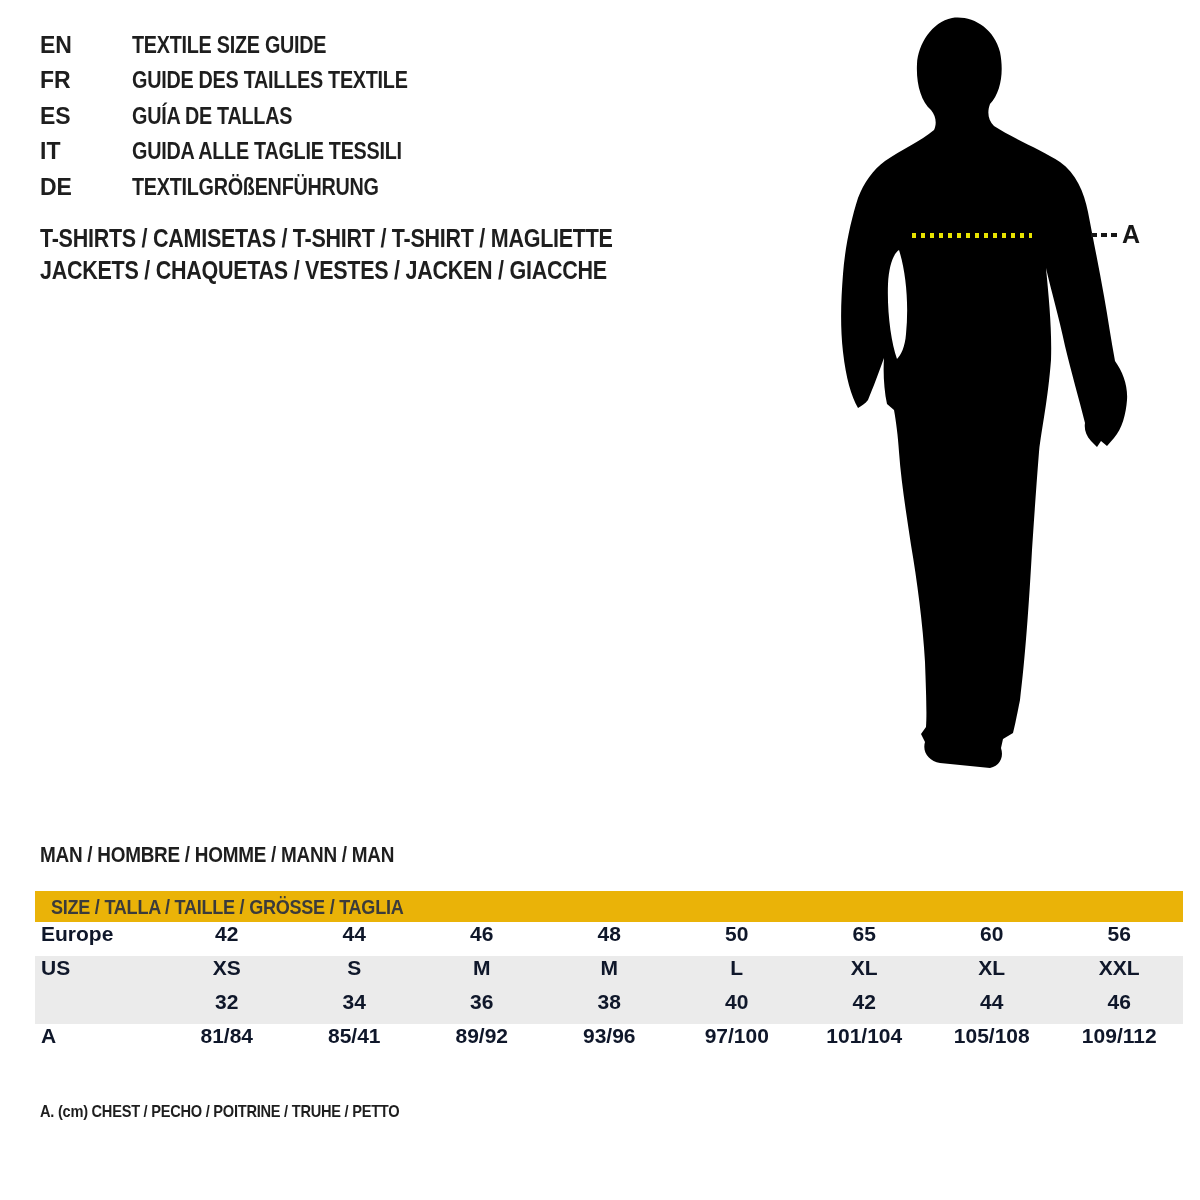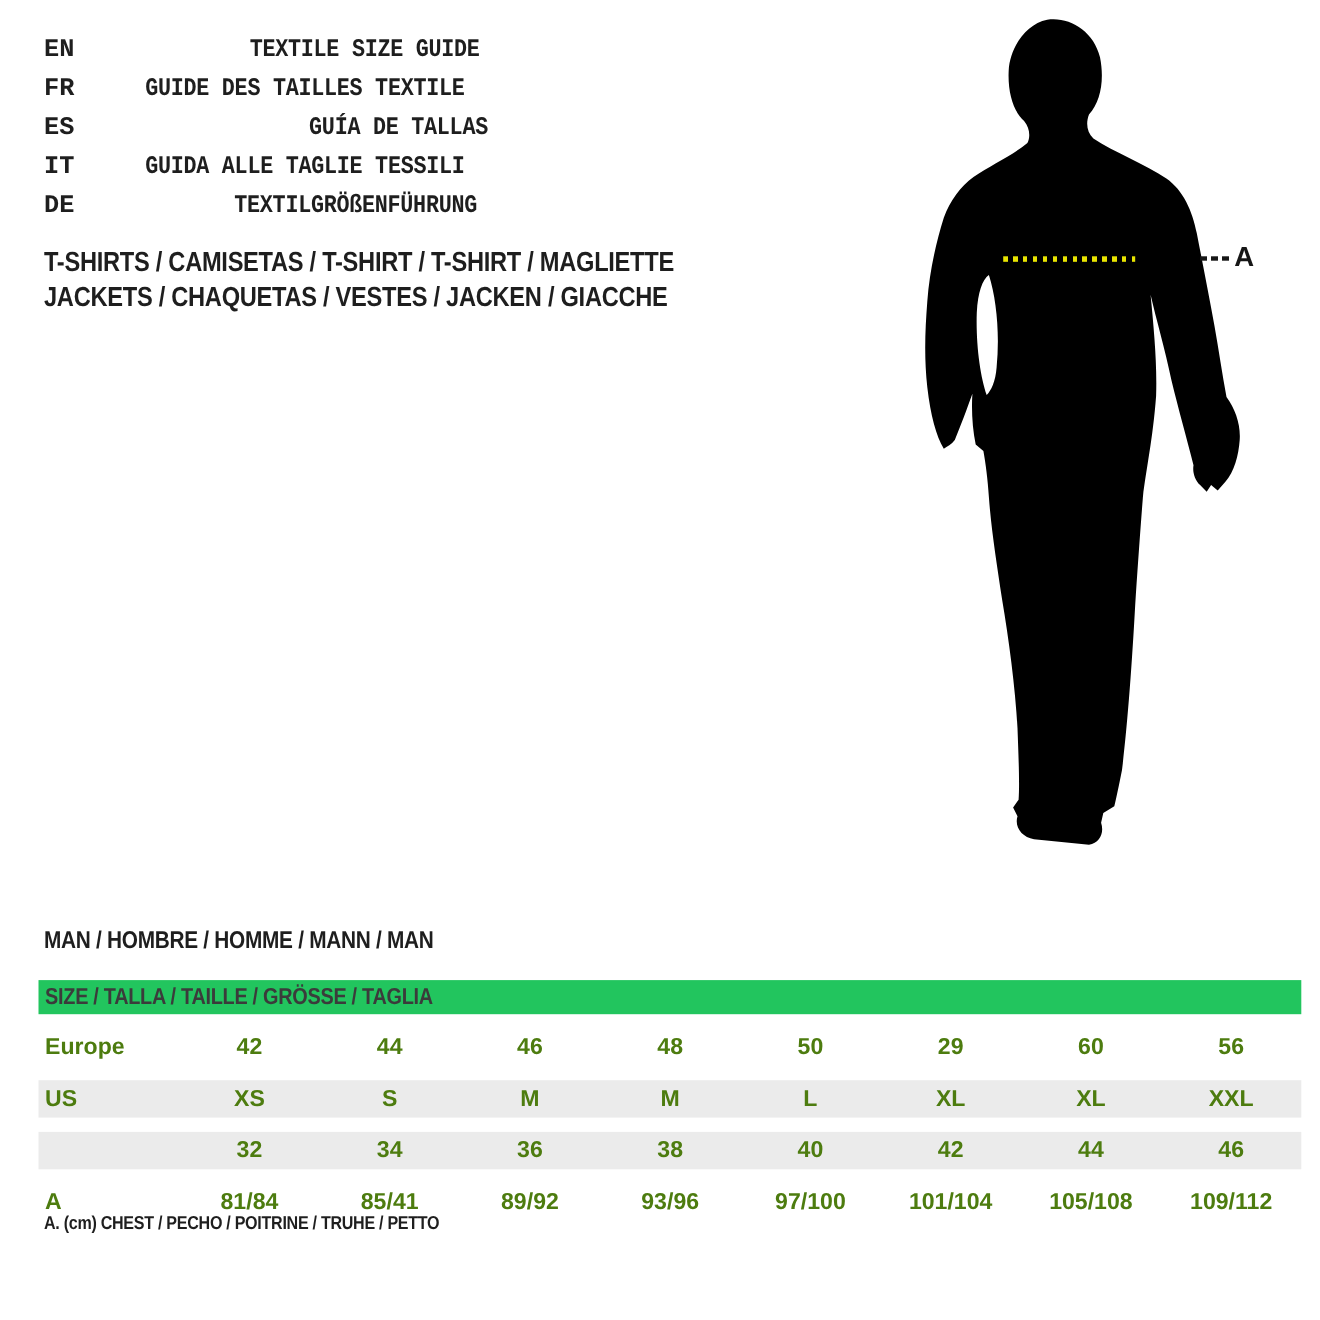--- a/index.html
+++ b/index.html
@@ -3,24 +3,24 @@
 <meta charset="utf-8">
 <style>
   html,body{margin:0;padding:0;background:#fff;}
   .canvas{
     position:relative;width:1200px;height:1200px;background:#ffffff;overflow:hidden;
     font-family:"Liberation Sans","DejaVu Sans",sans-serif;font-weight:700;color:#1e1e1e;
   }
   .cond{display:inline-block;transform:scaleX(0.86);transform-origin:0 50%;white-space:nowrap;letter-spacing:-0.3px;}
 
   
-  .lang-list{position:absolute;left:40px;top:28px;font-family:Liberation Mono, monospace;}
+  .lang-list{position:absolute;left:40px;top:28px;}
   .lang-row{height:35.4px;line-height:35.4px;font-size:23px;display:flex;}
   .lang-code{width:92px;flex:0 0 92px;}
-  .lang-label{flex:1;text-align:right;}
+  .lang-label{flex:1;}
 
   
   .categories{position:absolute;left:40px;top:222px;font-size:25px;}
   .cat-line{height:32px;line-height:32px;}
 
   
   .figure-wrap{position:absolute;left:0;top:0;width:1200px;height:800px;}
   .chest-line{
     position:absolute;left:912px;top:233px;width:120px;height:5px;
     background:repeating-linear-gradient(to right,var(--measure-yellow,#e8e400) 0 4px,transparent 4px 9px);
@@ -29,22 +29,22 @@
     position:absolute;left:1091px;top:233px;width:27px;height:4px;
     background:repeating-linear-gradient(to right,#161616 0 6px,transparent 6px 10px);
   }
   .callout-label{position:absolute;left:1122px;top:221px;font-size:25px;line-height:26px;color:#161616;}
 
   
   .section-title{position:absolute;left:40px;top:843px;font-size:22px;line-height:24px;}
 
   
   .size-table{position:absolute;left:35px;top:891px;width:1148px;font-size:21px;}
-  .thead{height:31px;line-height:31px;background:#22c55e;color:#3b3b3b;padding-left:6px;box-sizing:border-box;}
-  .trow{height:34px;display:flex;align-items:center;color:#4d7c0f;margin-top:13px;}
+  .thead{height:31px;line-height:31px;background:#eab308;color:#3b3b3b;padding-left:16px;box-sizing:border-box;}
+  .trow{height:34px;display:flex;color:#0f172a;}
   .trow.striped{background:#ebebeb;}
   .rlabel{flex:0 0 128px;width:128px;padding-left:6px;box-sizing:border-box;}
   .cell{flex:1;text-align:center;}
 
   
   .footnote{position:absolute;left:40px;top:1100px;font-size:17px;line-height:24px;}
 </style>
 </head>
 <body>
 
@@ -139,21 +139,21 @@
   <div class="size-table">
     <div class="thead"><span class="cond">SIZE / TALLA / TAILLE / GRÖSSE / TAGLIA</span></div>
 
     <div class="trow">
       <span class="rlabel">Europe</span>
       <span class="cell">42</span>
       <span class="cell">44</span>
       <span class="cell">46</span>
       <span class="cell">48</span>
       <span class="cell">50</span>
-      <span class="cell">29</span>
+      <span class="cell">65</span>
       <span class="cell">60</span>
       <span class="cell">56</span>
     </div>
 
     <div class="trow striped">
       <span class="rlabel">US</span>
       <span class="cell">XS</span>
       <span class="cell">S</span>
       <span class="cell">M</span>
       <span class="cell">M</span>

